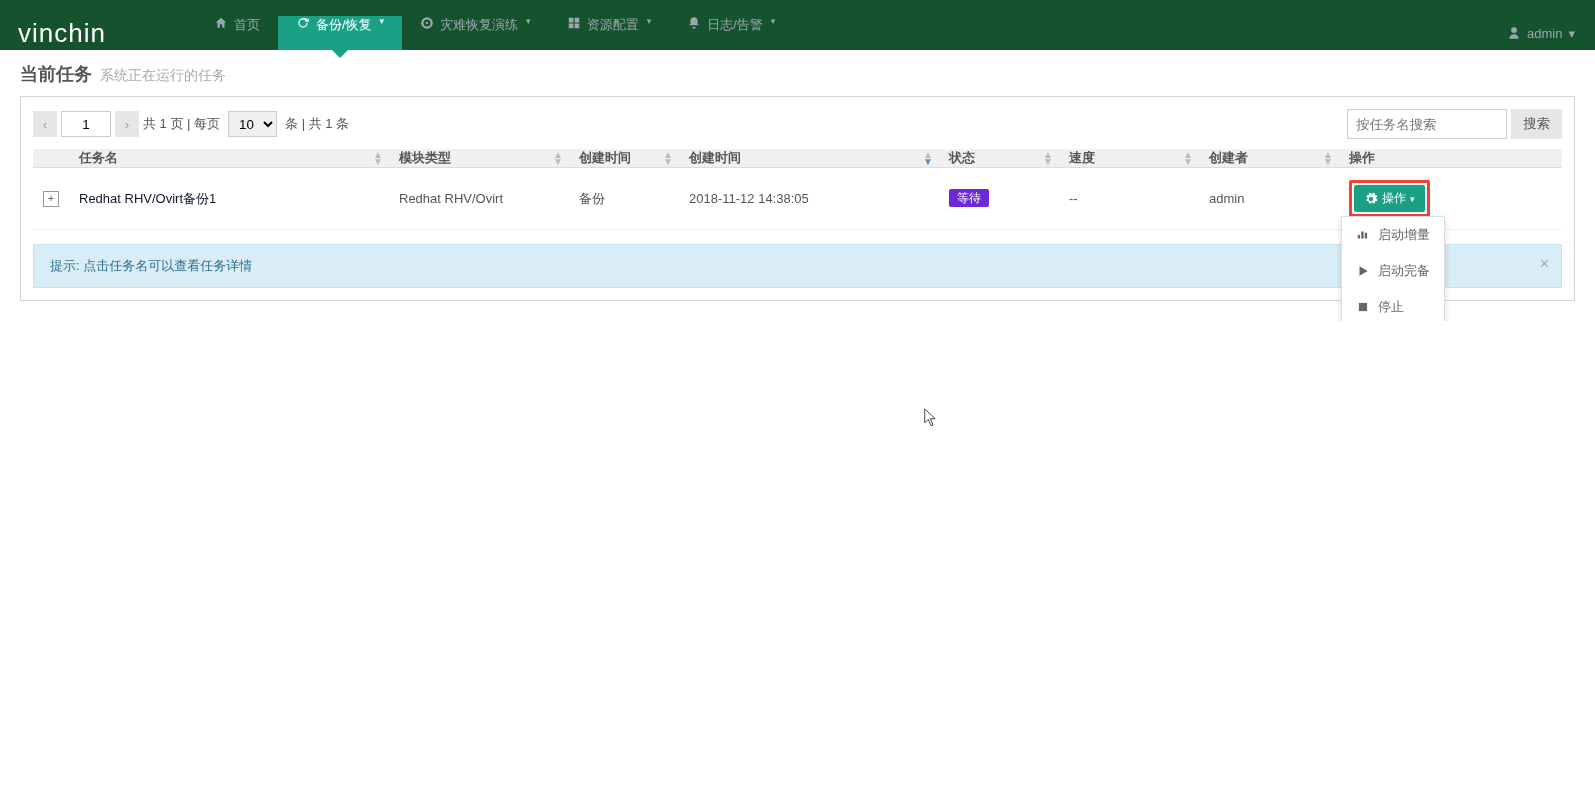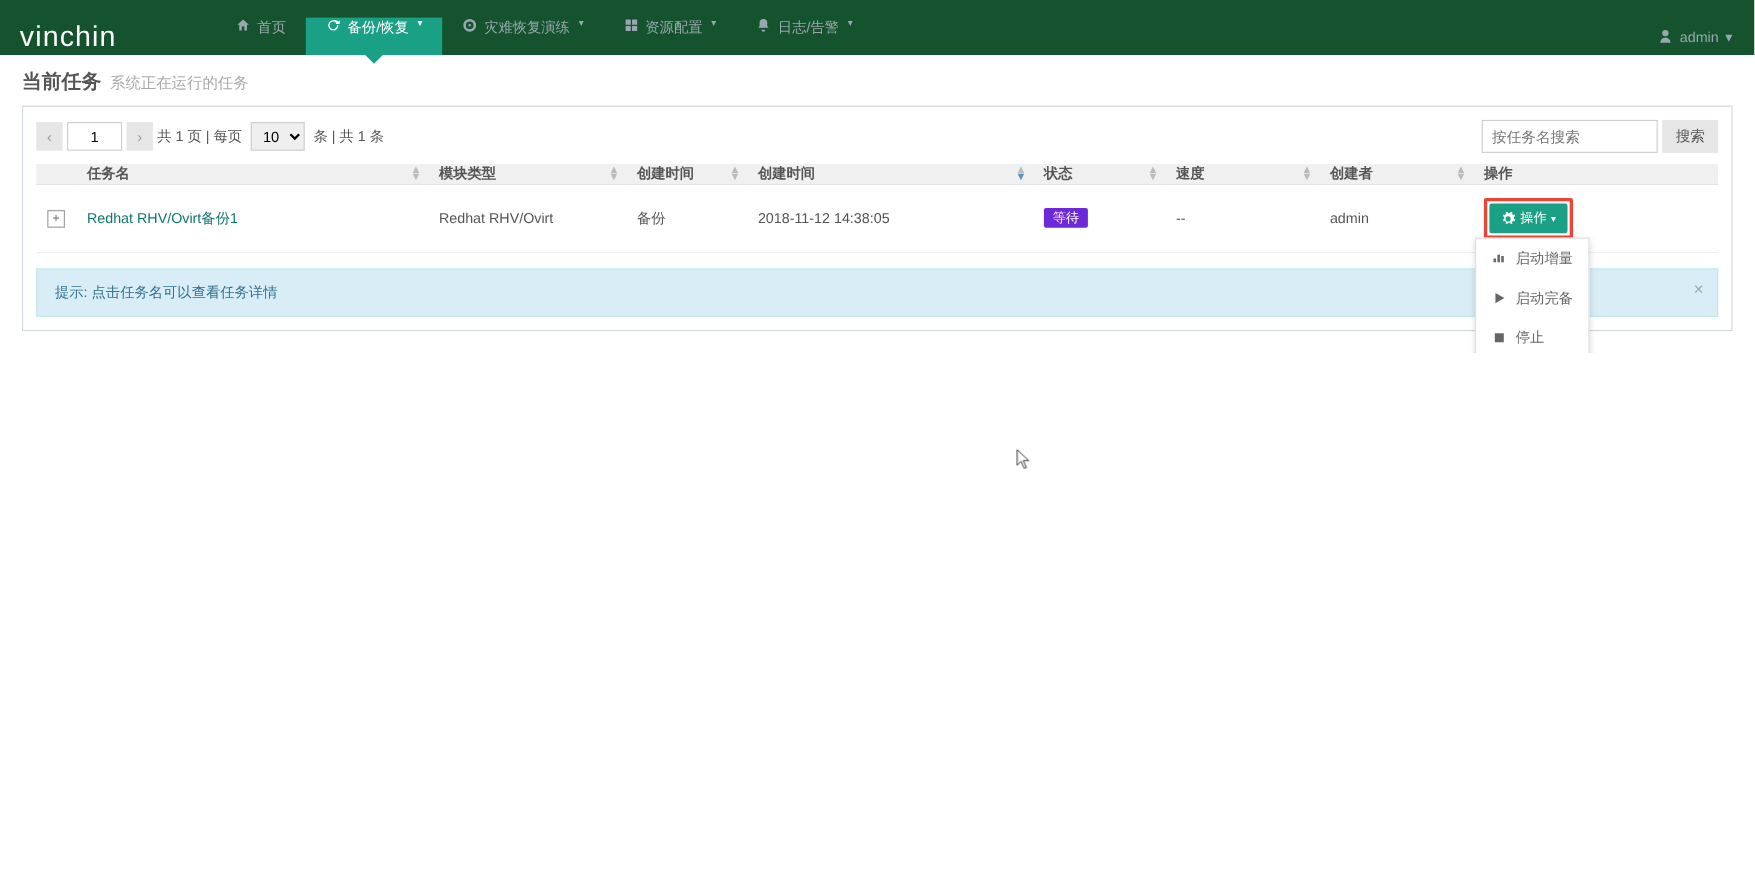--- a/index.html
+++ b/index.html
@@ -31,21 +31,21 @@
 .search-box { margin-left: auto; display: flex; gap: 4px; }
 .search-input { width: 160px; height: 30px; border: 1px solid #ccc; padding: 0 8px; }
 .search-btn { height: 30px; padding: 0 12px; background: #e6e6e6; border: none; color: #555; cursor: pointer; }
 
 table.grid { width: 100%; border-collapse: collapse; }
 table.grid th { background: #f0f0f0; text-align: left; padding: 0 10px; font-weight: 600; color: #555; border-bottom: 1px solid #ddd; position: relative; }
 table.grid th .sort { position: absolute; right: 6px; top: 50%; transform: translateY(-50%); color: #bbb; font-size: 10px; line-height: 7px; }
 table.grid th .sort .active { color: #5a8fbf; }
 table.grid td { padding: 12px 10px; border-bottom: 1px solid #eee; color: #555; vertical-align: middle; }
 .expand-btn { width: 16px; height: 16px; border: 1px solid #999; display: inline-flex; align-items: center; justify-content: center; font-size: 11px; line-height: 1; cursor: pointer; color: #666; }
-.task-link { color: #0f766e; cursor: pointer; }
+.task-link { color: #0f172a; cursor: pointer; }
 .badge { background: #6d28d9; color: #fff; padding: 2px 8px; font-size: 12px; border-radius: 2px; }
 .action-btn { background: #1aa085; color: #fff; border: none; padding: 5px 10px; font-size: 12px; cursor: pointer; display: inline-flex; align-items: center; gap: 4px; border-radius: 2px; }
 .highlight-box { border: 3px solid #e43; padding: 2px; display: inline-block; border-radius: 2px; }
 
 .dropdown { position: absolute; background: #fff; border: 1px solid #ddd; box-shadow: 0 2px 6px rgba(0,0,0,0.15); min-width: 100px; z-index: 100; }
 .dropdown-item { padding: 9px 14px; color: #666; cursor: pointer; display: flex; align-items: center; gap: 8px; font-size: 13px; text-align: right; }
 
 .info-bar { background: #d9edf7; border: 1px solid #bce8f1; color: #31708f; padding: 12px 16px; margin-top: 14px; position: relative; }
 .info-close { position: absolute; right: 12px; top: 10px; color: #9ab; cursor: pointer; font-size: 16px; }
 

